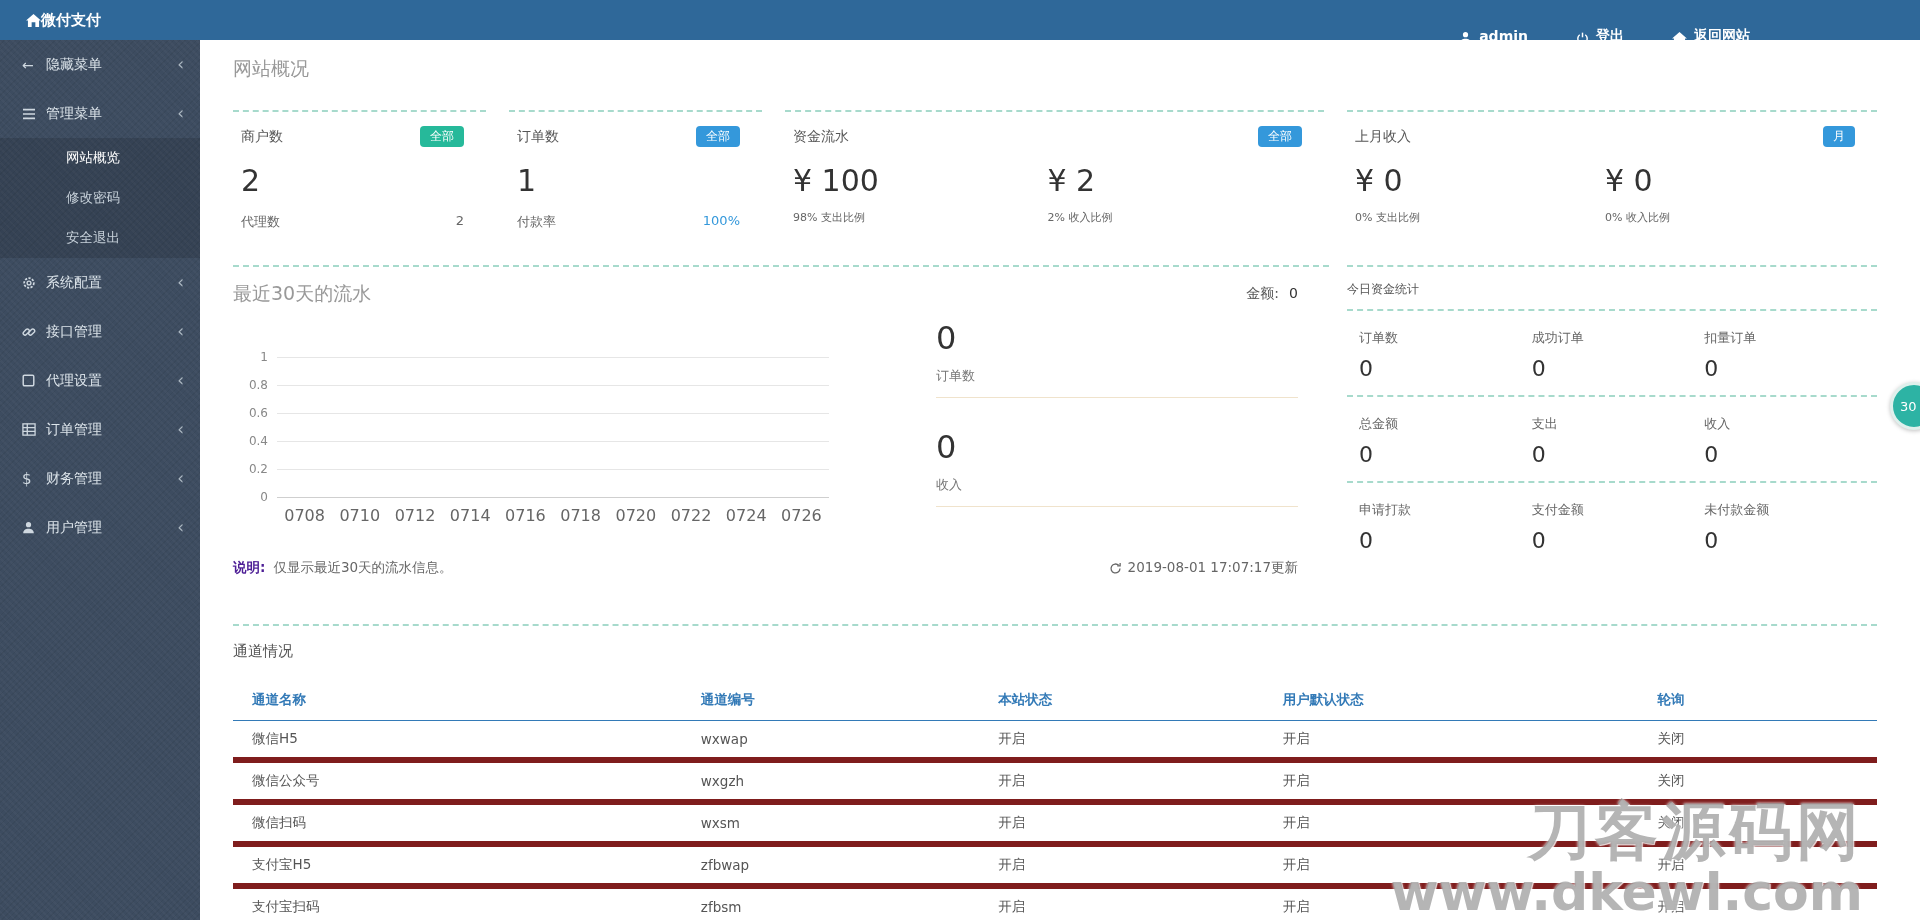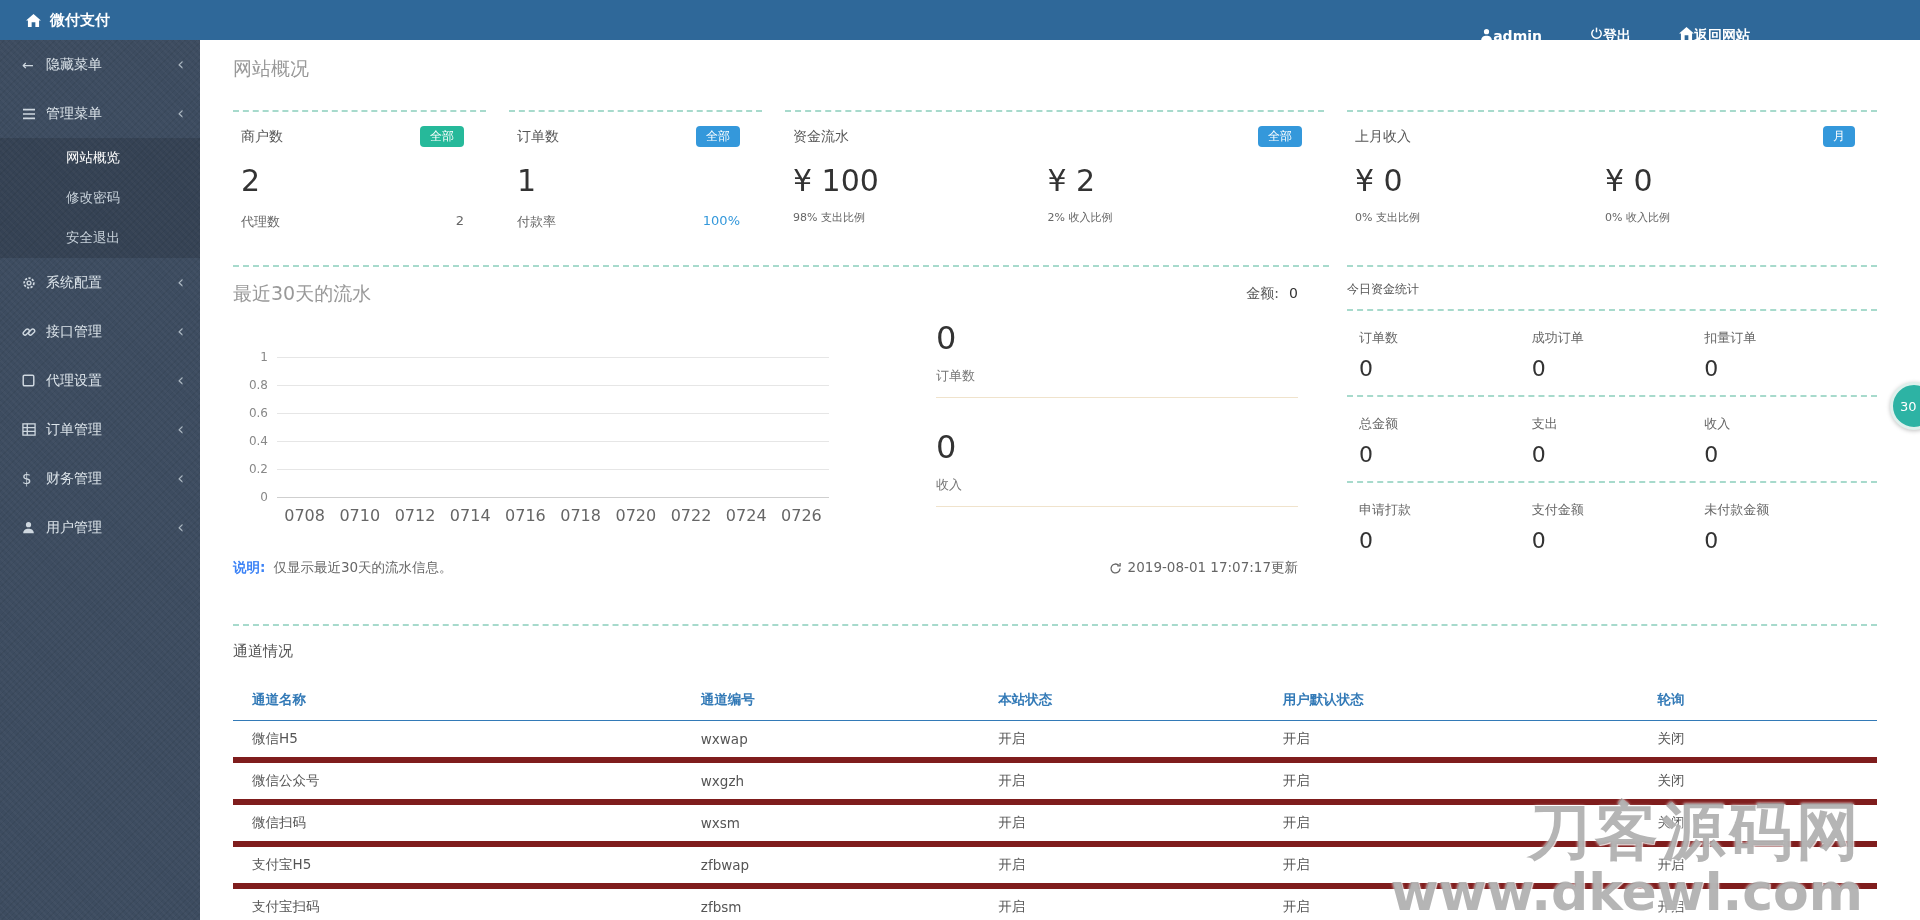--- a/index.html
+++ b/index.html
@@ -2,23 +2,23 @@
 <html><head>
 <meta charset="utf-8">
 <style>
   * { margin:0; padding:0; box-sizing:border-box; }
   html,body { width:1920px; height:920px; overflow:hidden; background:#fff;
               font-family:"DejaVu Sans","Liberation Sans",sans-serif; }
 
   
   .header { position:fixed; top:0; left:0; width:1920px; height:40px; background:#2f6899;
             color:#fff; display:flex; align-items:center; z-index:30; }
-  .brand { display:flex; align-items:center; gap:9px; padding-left:26px; font-size:15px; font-weight:bold; cursor:pointer; }
+  .brand { display:flex; align-items:center; gap:0; padding-left:26px; font-size:15px; font-weight:bold; cursor:pointer; }
   .header-right { margin-left:auto; display:flex; align-items:center; gap:48px; padding-right:170px; font-size:14px; }
-  .header-item { display:flex; align-items:flex-start; cursor:pointer; font-weight:bold;margin-top:32px; }
+  .header-item { display:flex; align-items:flex-end; gap:7px; cursor:pointer; font-weight:bold;margin-top:32px; }
 
   
   .sidebar { position:fixed; top:40px; left:0; bottom:0; width:200px; background:#3d4c60;
              background-image:
                repeating-linear-gradient(45deg, rgba(255,255,255,.025) 0 2px, transparent 2px 5px),
                repeating-linear-gradient(-45deg, rgba(0,0,0,.06) 0 1px, transparent 1px 4px);
              color:#dde5eb; z-index:20; }
   .side-item { height:49px; display:flex; align-items:center; padding:0 16px 0 22px; font-size:14px; cursor:pointer; }
   .side-item .icon { width:24px; display:inline-flex; align-items:center; color:#cfd8e0; font-size:14px; }
   .side-item .chev { margin-left:auto; color:#aab6c0; font-size:17px; line-height:1; }
@@ -66,21 +66,21 @@
   .xlabels { display:flex; width:552px; margin-left:42px; margin-top:9px; }
   .xtick { flex:1; text-align:center; font-size:16px; color:#666; }
 
   .side-stats { margin-left:auto; width:362px; margin-right:31px; margin-top:12px; }
   .side-stat .big { font-size:32px; color:#333; }
   .side-stat .lbl { font-size:13px; color:#777; margin-top:10px; }
   .side-stat { border-bottom:1px solid #f0e3cc; padding-bottom:12px; }
   .side-stat + .side-stat { margin-top:30px; }
 
   .note-row { display:flex; justify-content:space-between; margin-top:34px; padding-right:31px; font-size:13.5px; color:#666; }
-  .note-row b { color:#3b82f6; margin-right:8px; }
+  .note-row b { color:#4c1d95; margin-right:8px; }
   .updated { display:flex; align-items:center; gap:6px; cursor:pointer; }
 
   
   .today-title { font-size:12px; color:#555; margin-top:14px; }
   .t-divider { border-top:2px dashed #a7dacc; margin-top:11px; }
   .today-row { display:grid; grid-template-columns:1fr 1fr 1fr; padding:0 0 14px 12px; border-bottom:2px dashed #a7dacc; }
   .today-row:last-child { border-bottom:none; }
   .today-cell .lbl { font-size:13px; color:#666; margin-top:18px; }
   .today-cell .val { font-size:22px; color:#333; margin-top:9px; }
 

